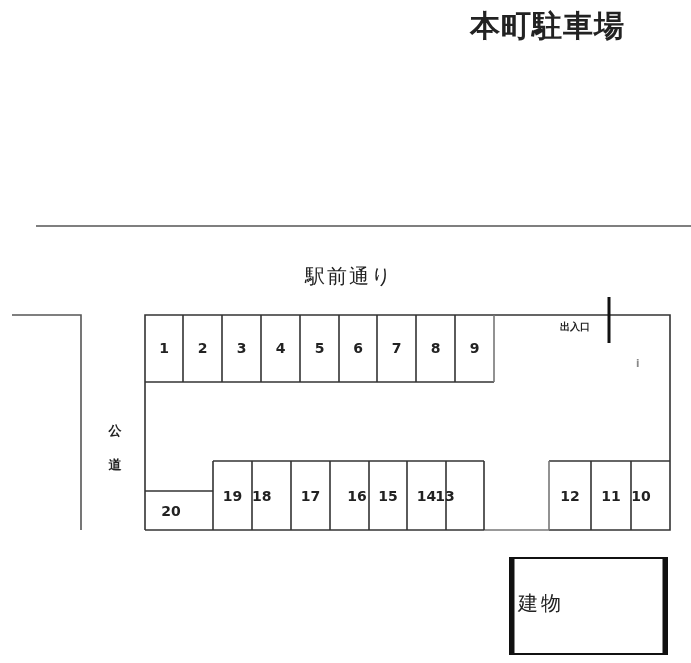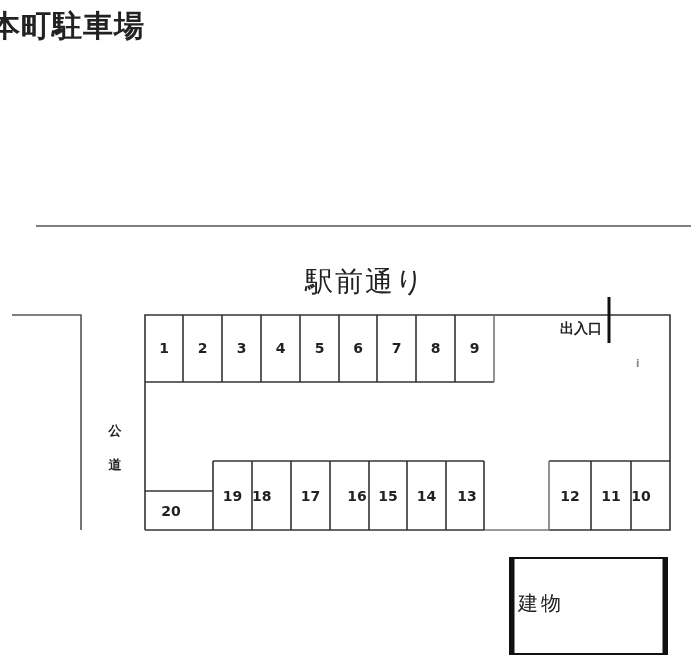--- a/index.html
+++ b/index.html
@@ -1,25 +1,25 @@
 <!DOCTYPE html>
 <html><head>
 <meta charset="utf-8">
 <style>
   html, body { margin: 0; padding: 0; background: #ffffff; }
   body { width: 691px; height: 663px; position: relative; overflow: hidden;
          font-family: "DejaVu Sans", "Liberation Sans", sans-serif; }
-  .title { position: absolute; left: 0; width: 625px; top: 6px; text-align: left;
+  .title { position: absolute; left: 0; width: 625px; top: 6px; text-align: right;
            font-size: 30px; font-weight: bold; color: #222; letter-spacing: 1px; }
   .title span { margin-left: -10px; }
   svg { position: absolute; left: 0; top: 0; }
   .lbl { position: absolute; color: #222; font-weight: bold; }
-  .road-name { left: 305px; top: 263px; font-size: 28px; font-weight: normal; letter-spacing: 2px; }
+  .road-name { left: 305px; top: 263px; font-size: 20px; font-weight: normal; letter-spacing: 2px; }
   .public-road { left: 105px; top: 414px; width: 20px; font-size: 13px; line-height: 34px; text-align: center; }
-  .entrance { left: 560px; top: 320px; font-size: 14px; }
+  .entrance { left: 560px; top: 320px; font-size: 10px; }
   .building { left: 518px; top: 590px; width: 158px; text-align: left; font-size: 20px; font-weight: normal; letter-spacing: 3px; }
   .stall { position: absolute; font-size: 14px; font-weight: bold; color: #222; text-align: center; }
   .marker { left: 636px; top: 358px; font-size: 10px; color: #888; }
 </style>
 </head>
 <body>
 
 <div class="title"><span>本町駐車場</span></div>
 
 <svg width="691" height="663" viewBox="0 0 691 663">
@@ -93,17 +93,17 @@
 <div class="stall" style="left:416px;top:340px;width:39px">8</div>
 <div class="stall" style="left:455px;top:340px;width:39px">9</div>
 
 <div class="stall" style="left:145px;top:503px;width:52px">20</div>
 <div class="stall" style="left:213px;top:488px;width:39px">19</div>
 <div class="stall" style="left:252px;top:488px;width:18px">18</div>
 <div class="stall" style="left:291px;top:488px;width:39px">17</div>
 <div class="stall" style="left:330px;top:488px;width:54px">16</div>
 <div class="stall" style="left:369px;top:488px;width:38px">15</div>
 <div class="stall" style="left:407px;top:488px;width:39px">14</div>
-<div class="stall" style="left:446px;top:488px;width:42px">13</div>
+<div class="stall" style="left:424px;top:488px;width:42px">13</div>
 
 <div class="stall" style="left:549px;top:488px;width:42px">12</div>
 <div class="stall" style="left:591px;top:488px;width:40px">11</div>
 <div class="stall" style="left:631px;top:488px;width:20px">10</div>
 
 </body></html>

